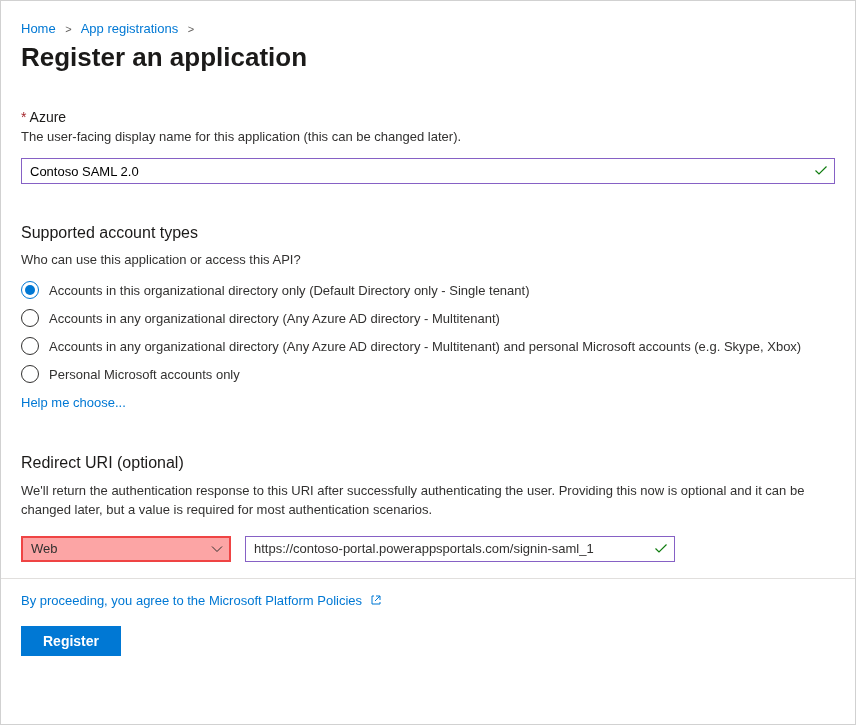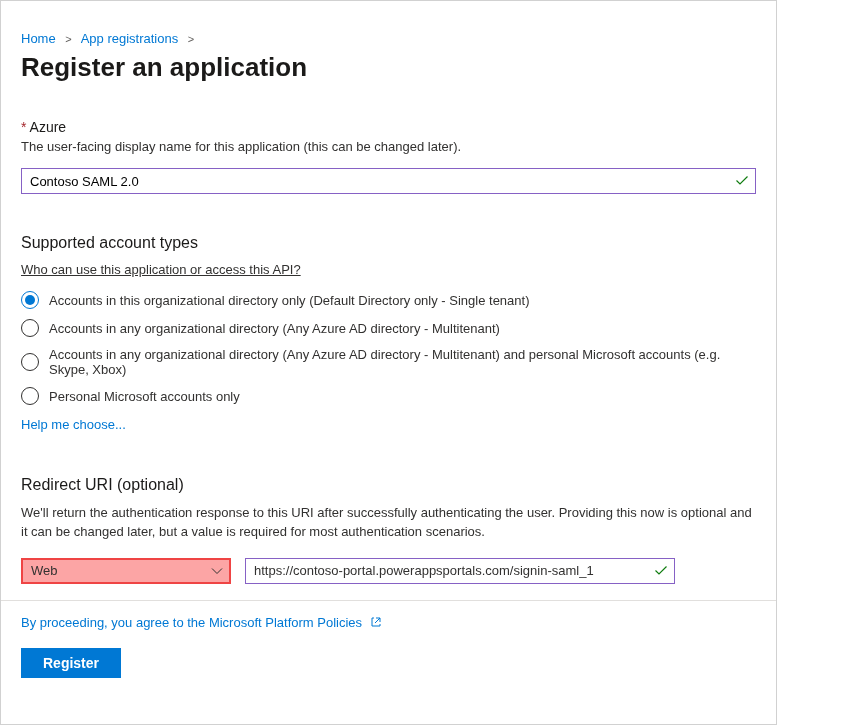--- a/index.html
+++ b/index.html
@@ -4,23 +4,23 @@
   <style>
     * { box-sizing: border-box; }
     body {
       margin:0; padding:0;
       font-family: "Segoe UI", Arial, sans-serif;
       font-size:13px;
       color:#323130;
       background:#fff;
     }
     .panel {
-      width:777px; min-height:725px;
+      width:856px; min-height:725px;
       border:1px solid #d1d1d1;
-      padding:30px 20px 20px 20px;
+      padding:20px 20px 20px 20px;
       position:relative;
     }
     .breadcrumb { font-size:13px; margin-bottom:4px;}
     .breadcrumb a { color:#0078d4; text-decoration:none; }
     .breadcrumb .sep { color:#605e5c; padding:0 6px; font-size:11px;}
     h1.page-title {
       font-size:26px; font-weight:600; margin:6px 0 36px 0; color:#1b1a19;
     }
     .field-label { font-size:14px; color:#1b1a19; margin-bottom:4px;}
     .req { color:#a4262c; }
@@ -30,21 +30,21 @@
       width:100%; height:26px; font-size:13px; padding:2px 30px 2px 8px;
       border:1px solid #605e5c; outline:none; background:#fff; color:#000000;
     }
     .text-input.valid { border:1px solid #8661c5; }
     .check-icon {
       position:absolute; right:2px; top:50%; transform:translateY(-50%);
       width:24px; height:24px; color:#107c10; display:flex; align-items:center; justify-content:center;
     }
     h2.section { font-size:16px; font-weight:400; color:#1b1a19; margin:2px 0 10px 0;}
     .section-h2-lg { font-size:18px;}
-    .question { font-size:13px; color:#323130; margin-bottom:14px;text-decoration:underline;}
+    .question { font-size:13px; color:#323130; margin-bottom:14px;}
     .radio-row { display:flex; align-items:center; margin-bottom:10px; font-size:13px; cursor:default;}
     .radio-outer {
       width:18px; height:18px; border:1px solid #323130; border-radius:50%;
       display:inline-flex; align-items:center; justify-content:center; margin-right:10px; background:#fff;
       flex-shrink:0;
     }
     .radio-outer.selected { border-color:#0078d4; }
     .radio-dot { width:10px; height:10px; background:#0078d4; border-radius:50%; display:none;}
     .radio-outer.selected .radio-dot { display:block;}
     .link { color:#0078d4; text-decoration:none; font-size:13px;}

